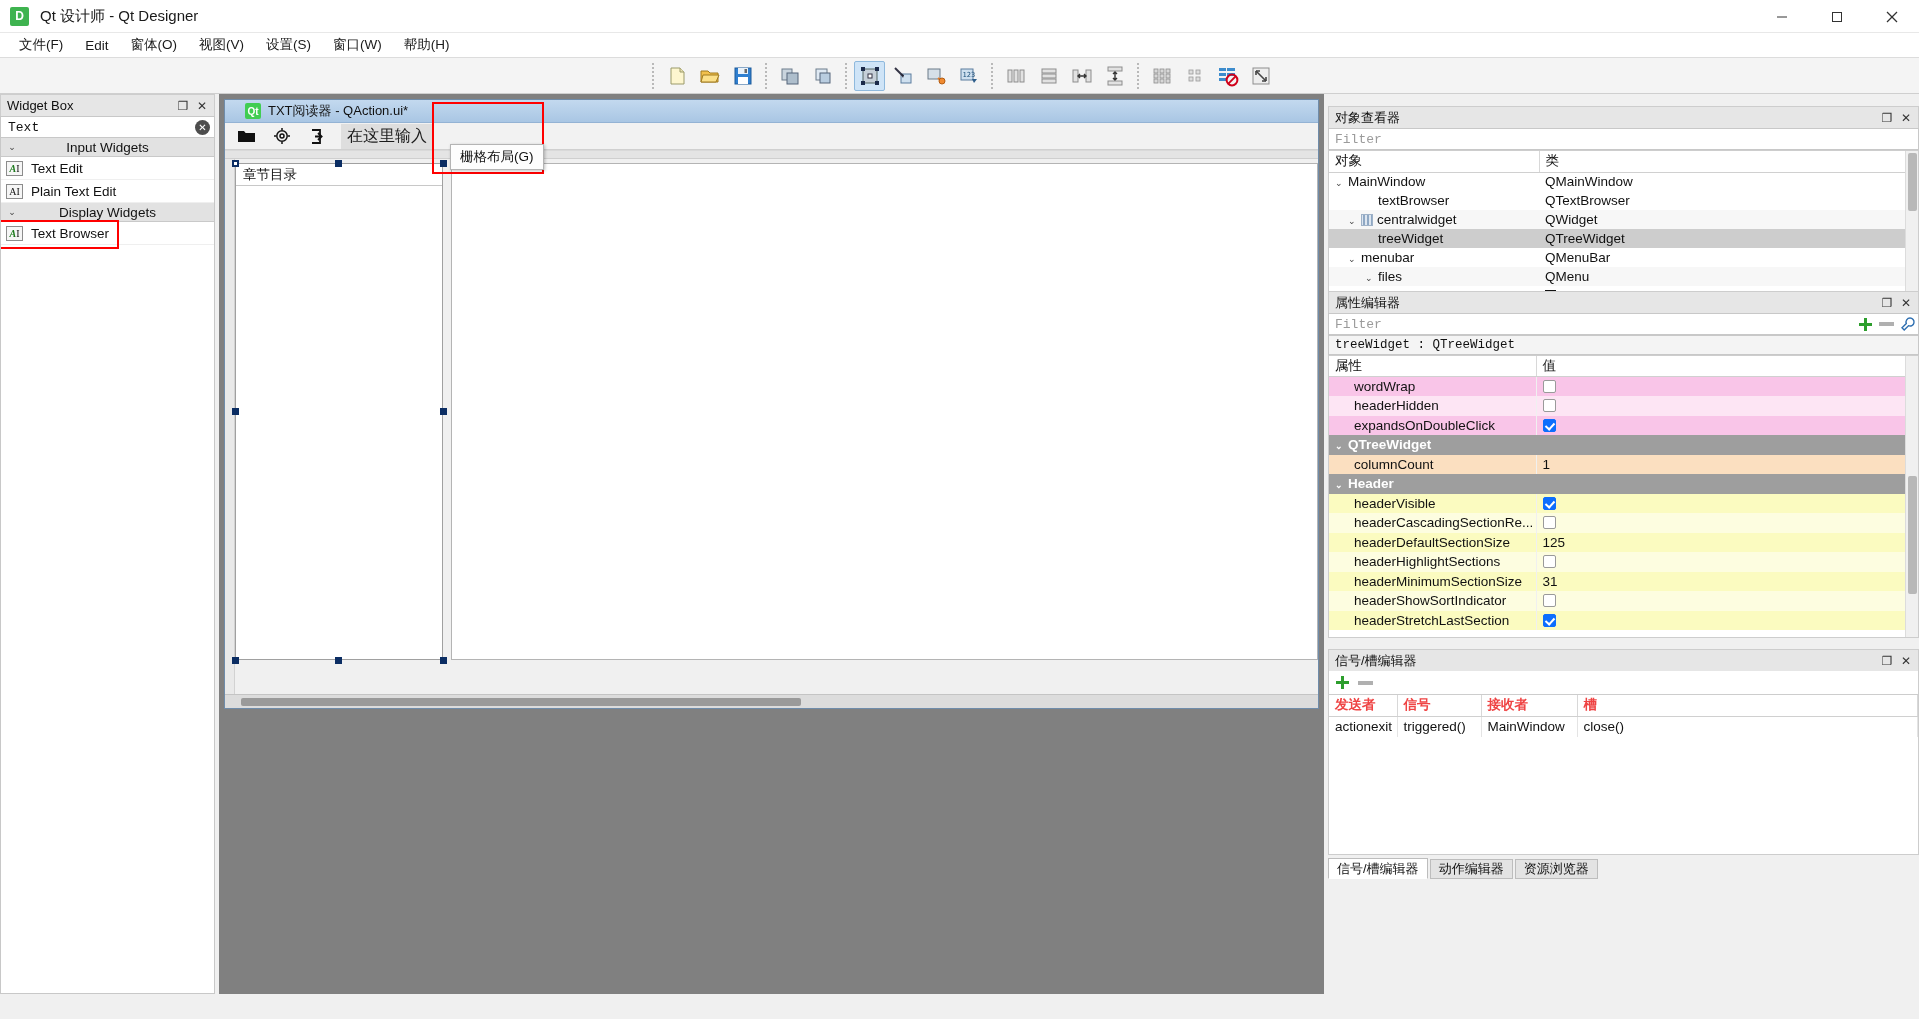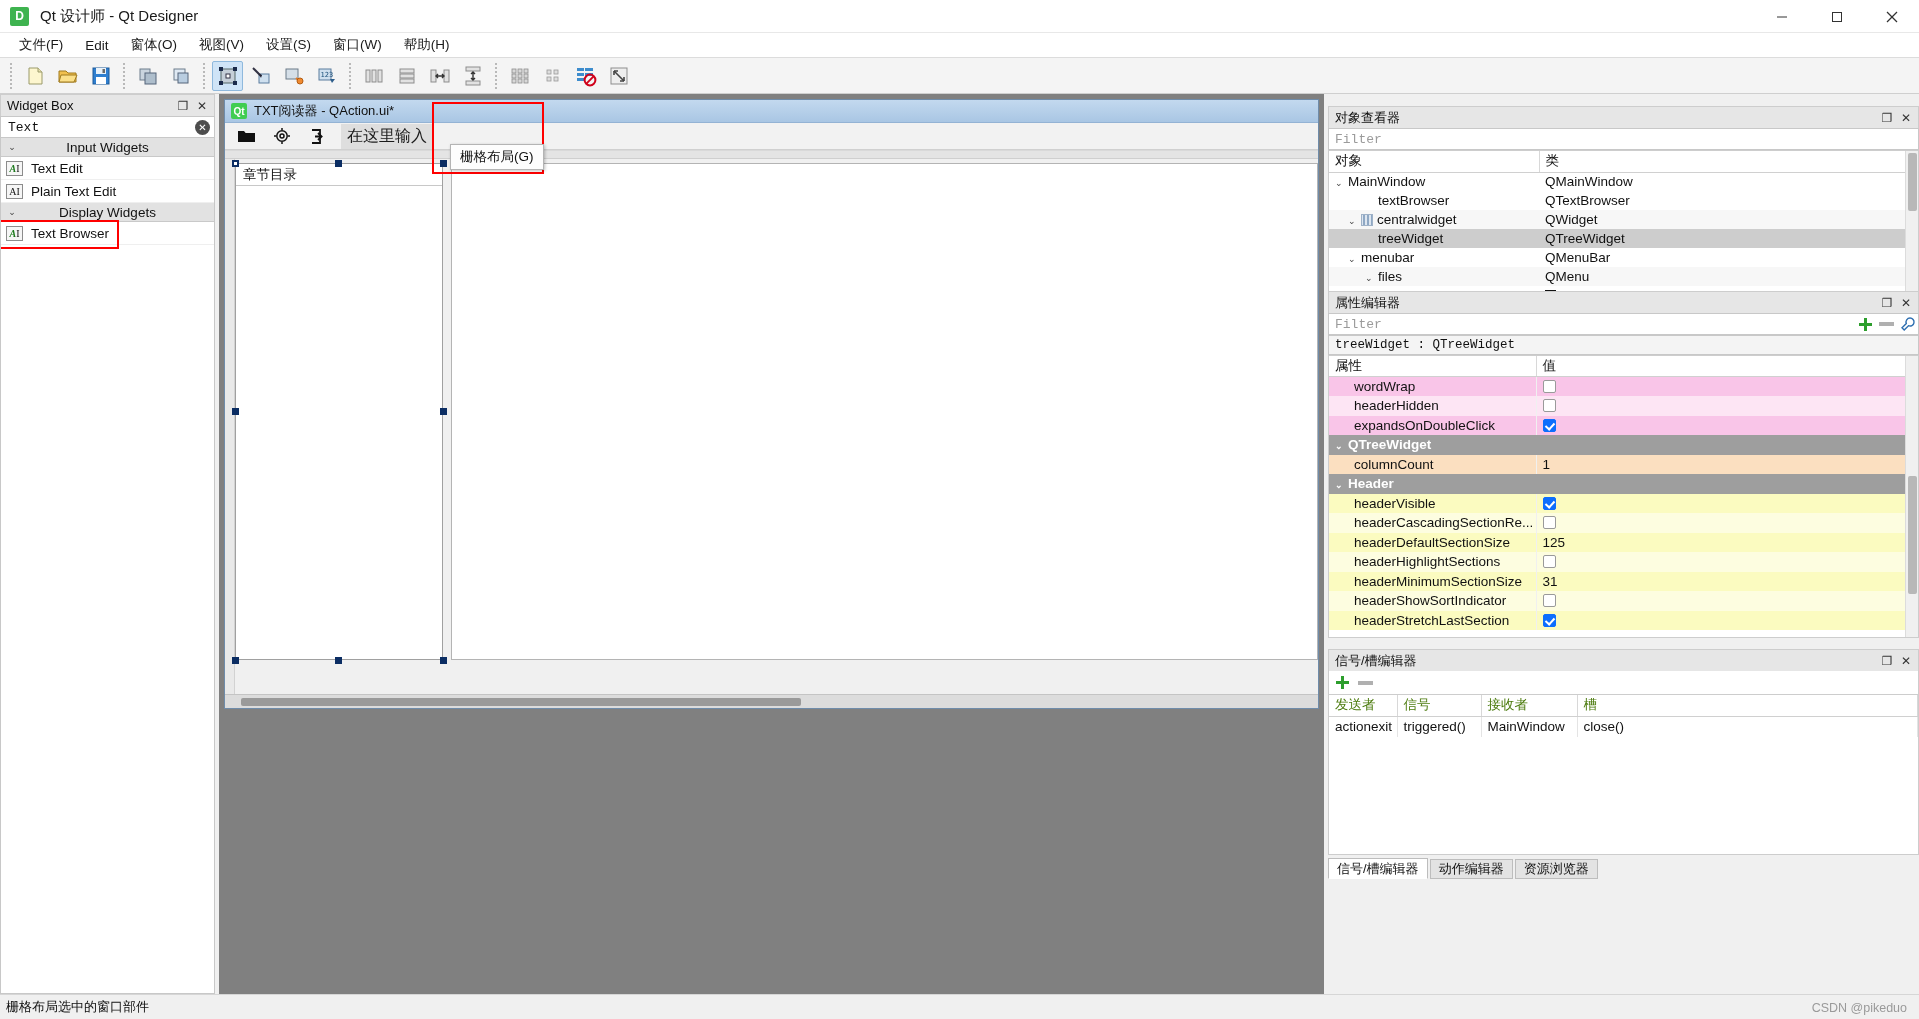--- a/index.html
+++ b/index.html
@@ -34,21 +34,21 @@
   
   .menubar {
     height:25px; background:#fff; display:flex; align-items:center;
     padding-left:8px; border-bottom:1px solid #dcdcdc;
   }
   .menu-item { padding:3px 11px; font-size:13.5px; color:#1a1a1a; cursor:default; }
 
   
   .toolbar {
     height:36px; background:#f4f4f4; display:flex; align-items:center;
-    border-bottom:1px solid #cfcfcf; padding-left:4px; position:relative;
+    border-bottom:1px solid #cfcfcf; padding-left:4px; position:relative;justify-content:center;
   }
   .tb-sep { width:2px; height:26px; margin:0 6px;
     background:repeating-linear-gradient(to bottom,#b9b9b9 0 2px,transparent 2px 4px); }
   .tb-btn {
     width:31px; height:30px; display:flex; align-items:center; justify-content:center;
     border:1px solid transparent; border-radius:2px; margin:0 1px;
   }
   .tb-btn.active { background:#cfe4f7; border-color:#8fb9dd; }
   .tb-btn svg { display:block; }
 
@@ -113,21 +113,21 @@
     content:""; position:absolute; left:-2px; top:-2px; width:116px; height:25px;
     border:2px solid #ff0000; pointer-events:none;
   }
 
   
   .center { position:absolute; left:219px; top:0; right:595px; bottom:0; background:#808080; }
   .mdi-win { position:absolute; left:5px; top:5px; right:5px; height:610px;
     background:#d9d9d9; border:1px solid #6f8caa; }
   .mdi-title {
     height:23px; background:linear-gradient(to bottom,#c3d9ef,#a9c6e4);
-    display:flex; align-items:center; padding-left:6px; font-size:13px; color:#111;
+    display:flex; align-items:center; padding-left:20px; font-size:13px; color:#111;
     border-bottom:1px solid #94b3d4;
   }
   .qt-badge {
     width:16px; height:16px; background:#41cd52; color:#fff; font-size:10px;
     font-weight:bold; display:flex; align-items:center; justify-content:center;
     border-radius:2px; margin-right:7px;
   }
   .form-toolbar {
     height:27px; background:#f2f2f2; display:flex; align-items:center;
     padding-left:8px; border-bottom:1px solid #d0d0d0;
@@ -231,23 +231,23 @@
   .plus-ic::before, .plus-ic::after {
     content:""; position:absolute; background:#2d9e2d;
   }
   .plus-ic::before { left:6px; top:1px; width:3px; height:13px; }
   .plus-ic::after { left:1px; top:6px; width:13px; height:3px; }
   .minus-ic { width:15px; height:4px; background:#b0b0b0; display:inline-block; }
 
   
   .ss-table { width:100%; border-collapse:collapse; font-size:13.5px; }
   .ss-table th {
-    text-align:left; font-weight:normal; height:21px; background:#fff;
+    text-align:left; font-weight:bold; height:21px; background:#fff;
     border-bottom:1px solid #d0d0d0; border-right:1px solid #d8d8d8;
-    padding-left:6px; color:#4d7c0f;
+    padding-left:6px; color:#ef4444;
   }
   .ss-table td { height:21px; padding-left:6px; color:#111;
     border-right:1px solid #e4e4e4; }
 
   .tabs { display:flex; height:21px; align-items:flex-end; }
   .tab {
     height:20px; padding:0 8px; font-size:13px; color:#111; background:#e3e3e3;
     border:1px solid #bdbdbd; display:flex; align-items:center; margin-right:2px;
   }
   .tab.active { background:#fff; border-bottom-color:#fff; height:21px; }
@@ -732,18 +732,14 @@
         <div class="tabs" style="margin-top:3px;">
           <div class="tab active">信号/槽编辑器</div>
           <div class="tab">动作编辑器</div>
           <div class="tab">资源浏览器</div>
         </div>
       </div>
 
     </div>
   </div>
 
-  <div class="statusbar">
-    <span>栅格布局选中的窗口部件</span>
-    <span class="watermark">CSDN @pikeduo</span>
-  </div>
 
 </div>
 
 </body></html>

